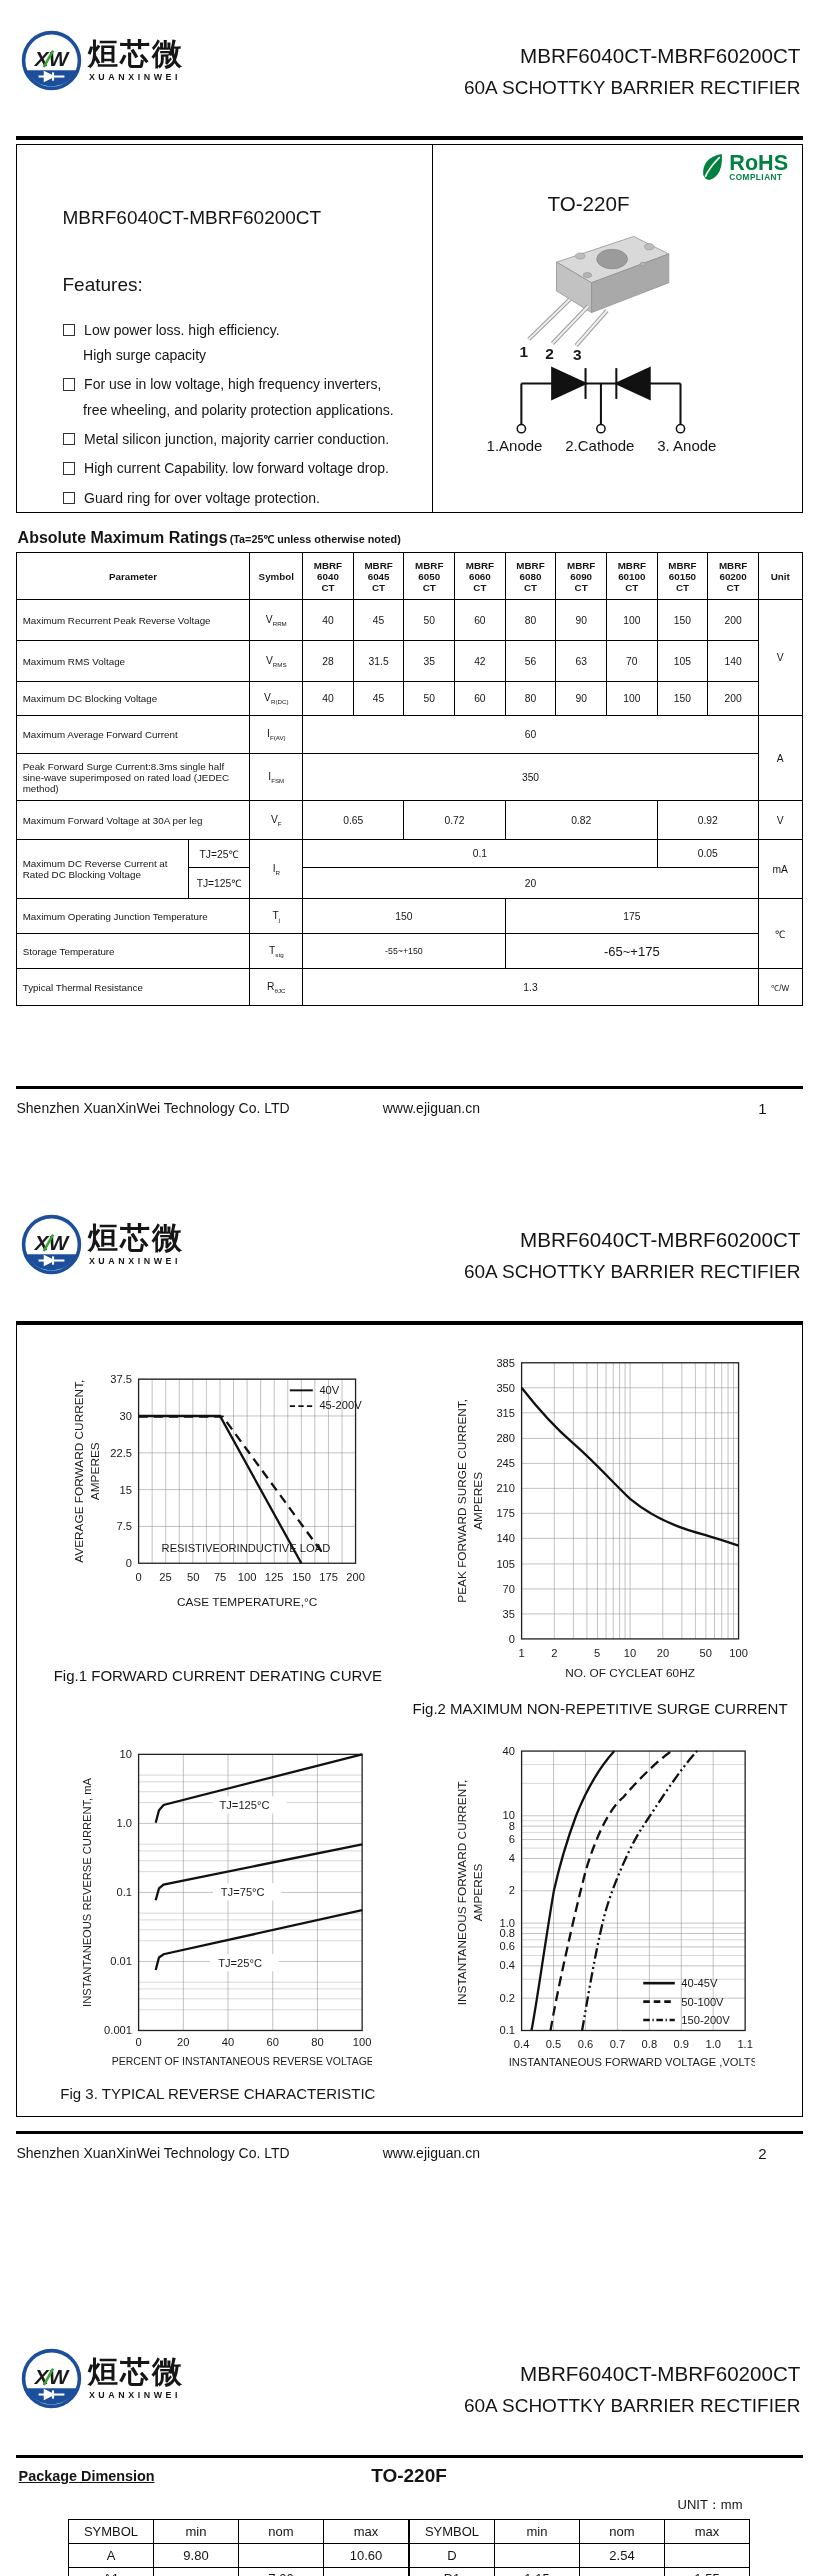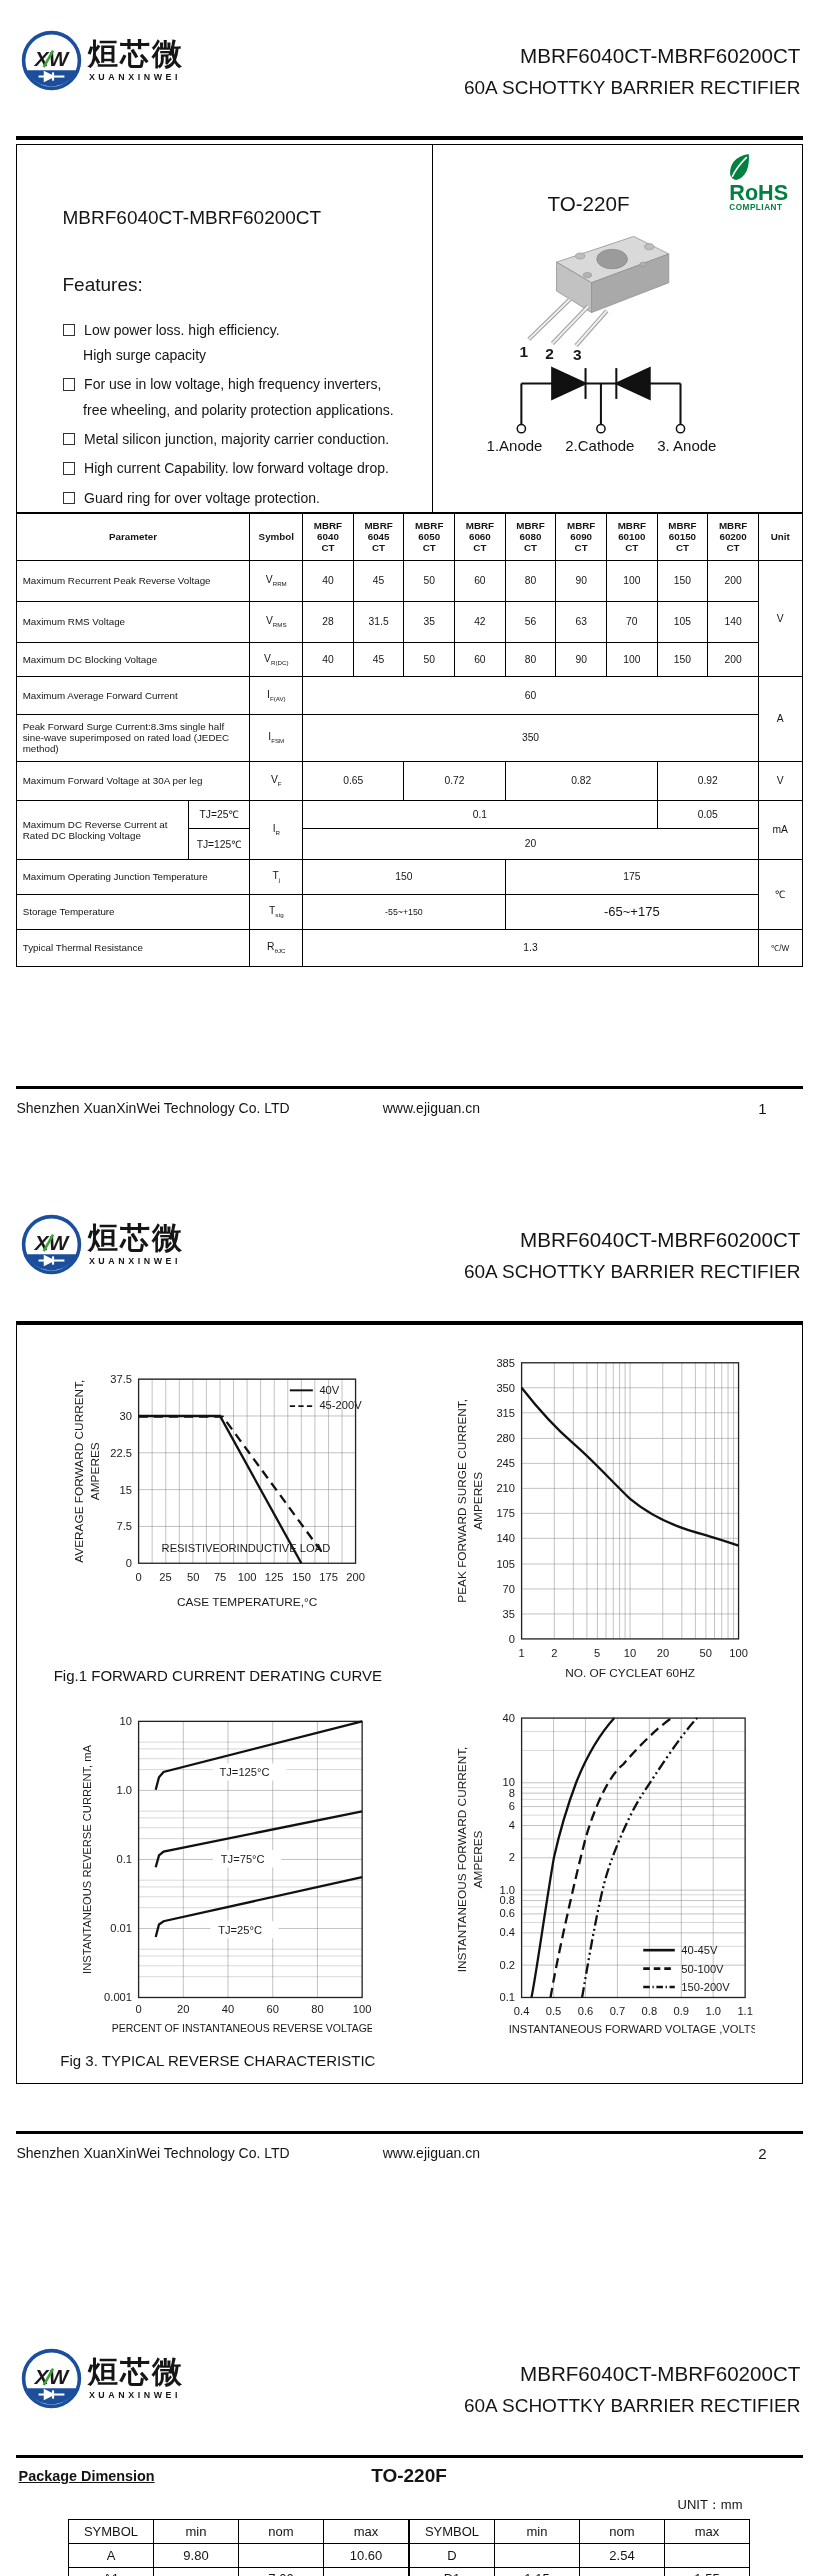--- a/index.html
+++ b/index.html
@@ -18,21 +18,21 @@
   
   .p1box{display:flex;border:1.5px solid #000;height:367px;margin-top:4.1px;}
   .p1left{width:53%;border-right:1px solid #000;padding:62px 0 0 46px;box-sizing:border-box;}
   .p1right{width:47%;position:relative;}
   .part-title{font-size:19px;}
   .feat-h{font-size:19px;margin-top:45px;}
   .feat{margin-top:26px;font-size:14px;}
   .feat .row{display:flex;margin-top:13.4px;}
   .feat .cb{width:10.3px;height:10.3px;border:1px solid #333;margin:2.1px 9.3px 0 0;flex:none;}
   .feat .l2{margin:9.3px 0 0 20.6px;}
-  .rohs{position:absolute;top:7.2px;right:13.4px;text-align:left;color:#00813f;display:flex;align-items:flex-start;flex-direction:column;}
+  .rohs{position:absolute;top:7.2px;right:13.4px;text-align:left;color:#00813f;display:flex;align-items:flex-start;}
   .rohs .txt1{font-size:21.6px;font-weight:bold;line-height:1;}
   .rohs .txt2{font-size:8.2px;font-weight:bold;letter-spacing:0.5px;}
   .pkgname{position:absolute;top:47px;left:0;right:57px;text-align:center;font-size:20.6px;}
   .pkg3d{position:absolute;top:77px;left:46px;}
   .diode{position:absolute;top:219px;left:57px;}
   .pinleg{position:absolute;top:292px;left:0;right:31px;text-align:center;font-size:15px;}
   .pinleg span{margin:0 9.3px;}
   
   .amr-h{margin:16.5px 0 5.2px 2.1px;}
   .amr-h .b{font-size:16px;font-weight:bold;}
@@ -182,20 +182,24 @@
         </g>
       </svg>
       <div class="pinleg">
         <span>1.Anode</span>
         <span>2.Cathode</span>
         <span>3. Anode</span>
       </div>
     </div>
   </div>
 
+  <div class="amr-h">
+    <span class="b">Absolute Maximum Ratings</span>
+    <span class="s">(Ta=25℃ unless otherwise noted)</span>
+  </div>
 
   <table class="amr">
     <colgroup>
         <col style="width:170px">
         <col style="width:61px">
         <col style="width:52px">
       <col span="9" style="width:50px">
         <col style="width:43px">
       </colgroup>
     <tbody>
@@ -477,20 +481,21 @@
           <text x="230" y="477">5</text>
           <text x="280" y="477">10</text>
           <text x="330" y="477">20</text>
           <text x="395" y="477">50</text>
           <text x="445" y="477">100</text>
         </g>
         <text class="ax" x="280" y="508" text-anchor="middle">NO. OF CYCLEAT 60HZ</text>
         <text class="ax" transform="rotate(-90 30 240)" x="30" y="240" text-anchor="middle">PEAK FORWARD SURGE CURRENT,</text>
         <text class="ax" transform="rotate(-90 55 240)" x="55" y="240" text-anchor="middle">AMPERES</text>
       </svg>
+      <div class="figcap">Fig.2 MAXIMUM NON-REPETITIVE SURGE CURRENT</div>
     </div>
 
     <div class="figcell">
       <svg width="309" height="342" viewBox="0 0 470 520">
         <g class="gl2">
           <line x1="115" y1="71.6" x2="455" y2="71.6"></line>
             <line x1="115" y1="81.8" x2="455" y2="81.8"></line>
           <line x1="115" y1="96.8" x2="455" y2="96.8"></line>
             <line x1="115" y1="113.4" x2="455" y2="113.4"></line>
           <line x1="115" y1="176.6" x2="455" y2="176.6"></line>

